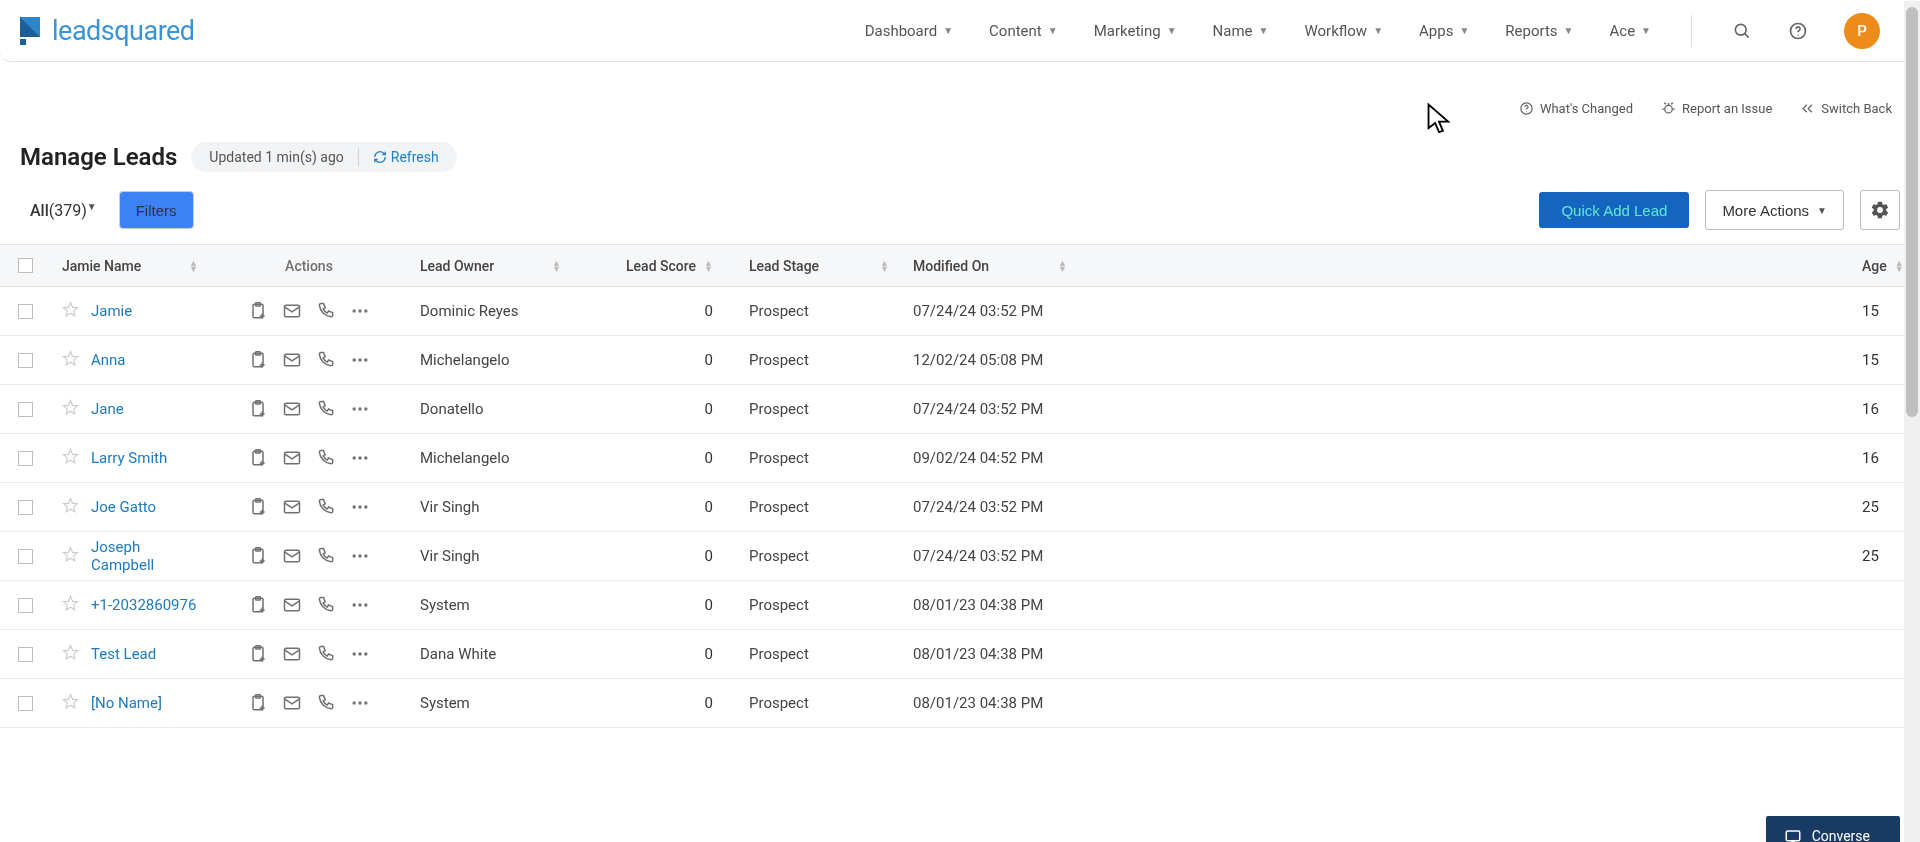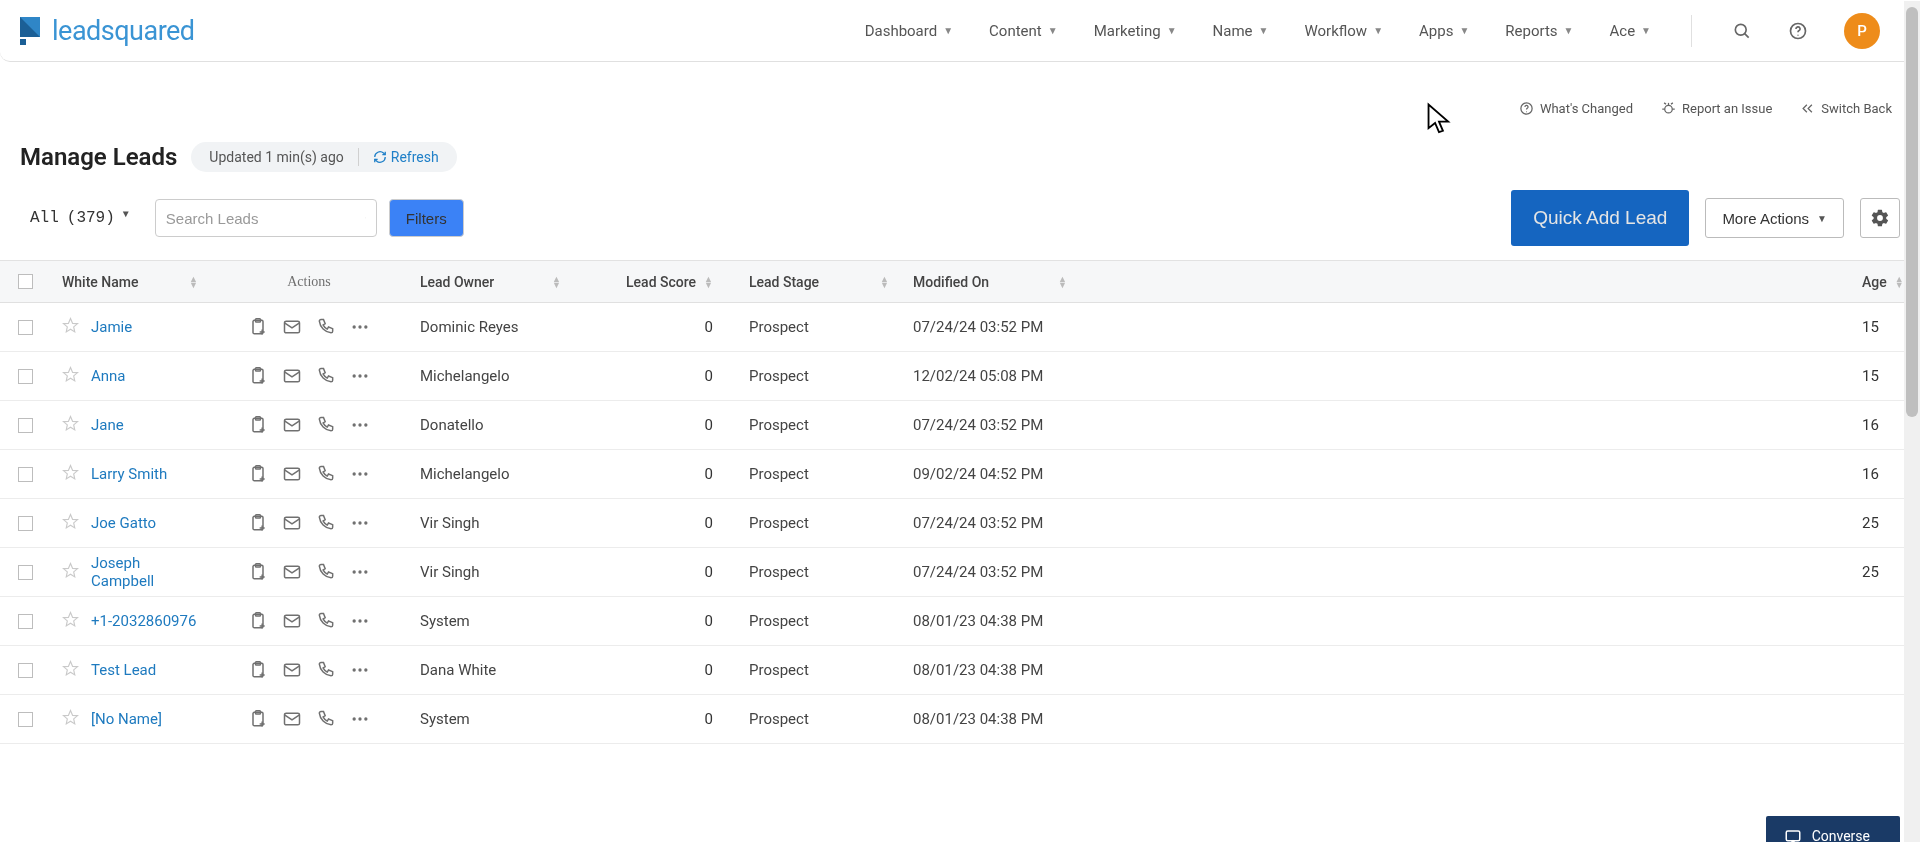--- a/index.html
+++ b/index.html
@@ -25,43 +25,43 @@
 
 
 .page-header { display: flex; align-items: center; padding: 20px 20px 18px; gap: 14px; }
 .page-title { font-size: 24px; font-weight: 600; color: #222; }
 .updated-pill { background: #f1f3f5; border-radius: 999px; padding: 6px 18px; font-size: 14px; color: #555; display: flex; align-items: center; gap: 14px; }
 .updated-pill .sep { width: 1px; height: 18px; background: #d0d0d0; }
 .refresh-link { color: #2080c8; display: inline-flex; align-items: center; gap: 4px; cursor: pointer; }
 
 
 .toolbar { display: flex; align-items: center; padding: 0 20px 14px; gap: 12px; }
-.filter-dd { display: inline-flex; gap: 8px; padding: 8px 10px; font-size: 16px; color: #333; cursor: pointer; font-weight: 500; font-family: Liberation Mono, monospace; }
+.filter-dd { display: inline-flex; gap: 0; padding: 8px 10px; font-size: 16px; color: #333; cursor: pointer; font-weight: 500; }
 .filter-dd .caret { font-size: 10px; color: #555; }
 .filter-dd .cnt { font-weight: 400; }
 .searchbox { display: flex; align-items: center; border: 1px solid #ccc; border-radius: 4px; padding: 0 10px; height: 38px; width: 222px; margin-left: 4px; }
 .searchbox input { border: none; outline: none; flex: 1; font-size: 15px; color: #333; }
 .searchbox input::placeholder { color: #999; }
 .filters-btn { border: 1px solid #ccc; border-radius: 4px; padding: 0 16px; height: 38px; font-size: 15px; background: #3b82f6; cursor: pointer; color: #333; }
 .toolbar-right { margin-left: auto; display: flex; gap: 16px; align-items: center; }
-.btn-primary { background: #1565c0; color: #e5e5e5; border: none; border-radius: 3px; padding: 0 22px; height: 56px; font-size: 19px; font-weight: 500; cursor: pointer; }
+.btn-primary { background: #1565c0; color: #5eead4; border: none; border-radius: 3px; padding: 0 22px; height: 36px; font-size: 15px; font-weight: 500; cursor: pointer; }
 .btn-outline { background: #fff; border: 1px solid #bbb; border-radius: 3px; padding: 0 16px; height: 40px; font-size: 15px; cursor: pointer; display: inline-flex; align-items: center; gap: 8px; color: #333; }
 .btn-icon { background: #fff; border: 1px solid #bbb; border-radius: 3px; width: 40px; height: 40px; display: inline-flex; align-items: center; justify-content: center; cursor: pointer; color: #555; }
 
 
 .cursor-arrow { position: absolute; top: 102px; left: 1425px; pointer-events: none; }
 
 
 .tbl { border-top: 1px solid #e2e2e2; }
 .thead { display: flex; align-items: center; height: 42px; background: #f6f7f8; border-bottom: 1px solid #e0e0e0; font-size: 14px; color: #444; font-weight: 500; }
 .trow { display: flex; align-items: center; height: 49px; border-bottom: 1px solid #ececec; font-size: 15px; }
 .cell { padding: 0 12px; display: flex; align-items: center; }
 .col-chk { width: 50px; justify-content: center; }
 .col-name { width: 160px; }
-.col-actions { width: 198px; justify-content: center; gap: 14px; color: #707070; font-family: Liberation Serif, serif; }
+.col-actions { width: 198px; justify-content: center; gap: 14px; color: #707070; }
 .col-owner { width: 165px; }
 .col-score { width: 164px; justify-content: flex-end; padding-right: 24px; }
 .col-stage { width: 164px; }
 .col-modified { width: 178px; }
 .col-gap { flex: 1; }
 .col-age { width: 70px; padding-right: 20px; }
 .thead .col-actions { justify-content: center; }
 .thead .sortable { position: relative; }
 .sort-icons { color: #bbb; margin-left: auto; display: inline-flex; flex-direction: column; line-height: 6px; font-size: 9px; }
 .chk { width: 15px; height: 15px; border: 1.5px solid #bdbdbd; background: #fff; }
@@ -190,27 +190,20 @@
     </span>
   </div>
 </div>
 
 <div class="toolbar">
   <div class="filter-dd">
     <span>All</span>
     <span class="cnt">(379)</span>
     <span class="caret">▼</span>
   </div>
-  <div class="searchbox">
-    <input type="text" placeholder="Search Leads" style="">
-    <svg width="18" height="18" viewBox="0 0 24 24" fill="none" stroke="#888" stroke-width="2">
-        <circle cx="10.5" cy="10.5" r="6.5"></circle>
-        <line x1="20" y1="20" x2="15.2" y2="15.2"></line>
-      </svg>
-  </div>
   <button class="filters-btn">Filters</button>
   <div class="toolbar-right">
     <button class="btn-primary">Quick Add Lead</button>
     <button class="btn-outline">
       <span>More Actions</span>
       <span class="caret" style="font-size:10px;color:#555">▼</span>
     </button>
     <button class="btn-icon">
       <svg width="20" height="20" viewBox="0 0 24 24" fill="#555">
           <path d="M19.4 13a7.8 7.8 0 0 0 .1-1 7.8 7.8 0 0 0-.1-1l2.1-1.6a.5.5 0 0 0 .1-.7l-2-3.4a.5.5 0 0 0-.6-.2l-2.5 1a7.3 7.3 0 0 0-1.7-1l-.4-2.6a.5.5 0 0 0-.5-.4h-4a.5.5 0 0 0-.5.4L9 5.1a7.3 7.3 0 0 0-1.7 1l-2.5-1a.5.5 0 0 0-.6.2l-2 3.4a.5.5 0 0 0 .1.7L4.4 11a7.8 7.8 0 0 0 0 2l-2.1 1.6a.5.5 0 0 0-.1.7l2 3.4a.5.5 0 0 0 .6.2l2.5-1a7.3 7.3 0 0 0 1.7 1l.4 2.6a.5.5 0 0 0 .5.4h4a.5.5 0 0 0 .5-.4l.4-2.6a7.3 7.3 0 0 0 1.7-1l2.5 1a.5.5 0 0 0 .6-.2l2-3.4a.5.5 0 0 0-.1-.7ZM12 15.5A3.5 3.5 0 1 1 15.5 12 3.5 3.5 0 0 1 12 15.5Z"></path>
@@ -218,21 +211,21 @@
     </button>
   </div>
 </div>
 
 <div class="tbl">
   <div class="thead">
     <div class="cell col-chk">
         <div class="chk"></div>
       </div>
     <div class="cell col-name sortable">
-        <span>White Name</span>
+        <span>Jamie Name</span>
         <span class="sort-icons">▲<br>▼</span>
       </div>
     <div class="cell col-actions">
         <span>Actions</span>
       </div>
     <div class="cell col-owner sortable">
         <span>Lead Owner</span>
         <span class="sort-icons">▲<br>▼</span>
       </div>
     <div class="cell col-score sortable">

